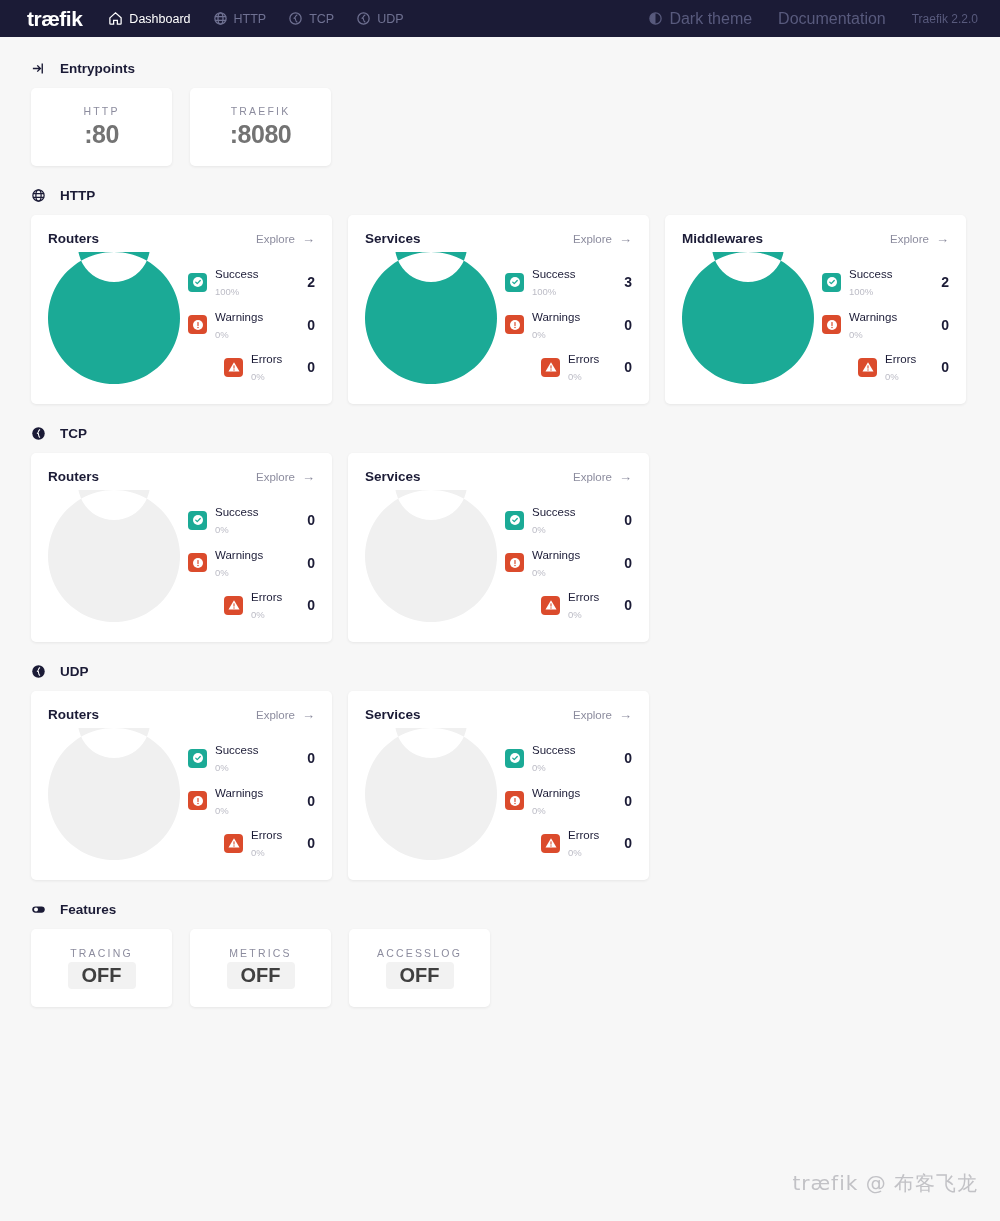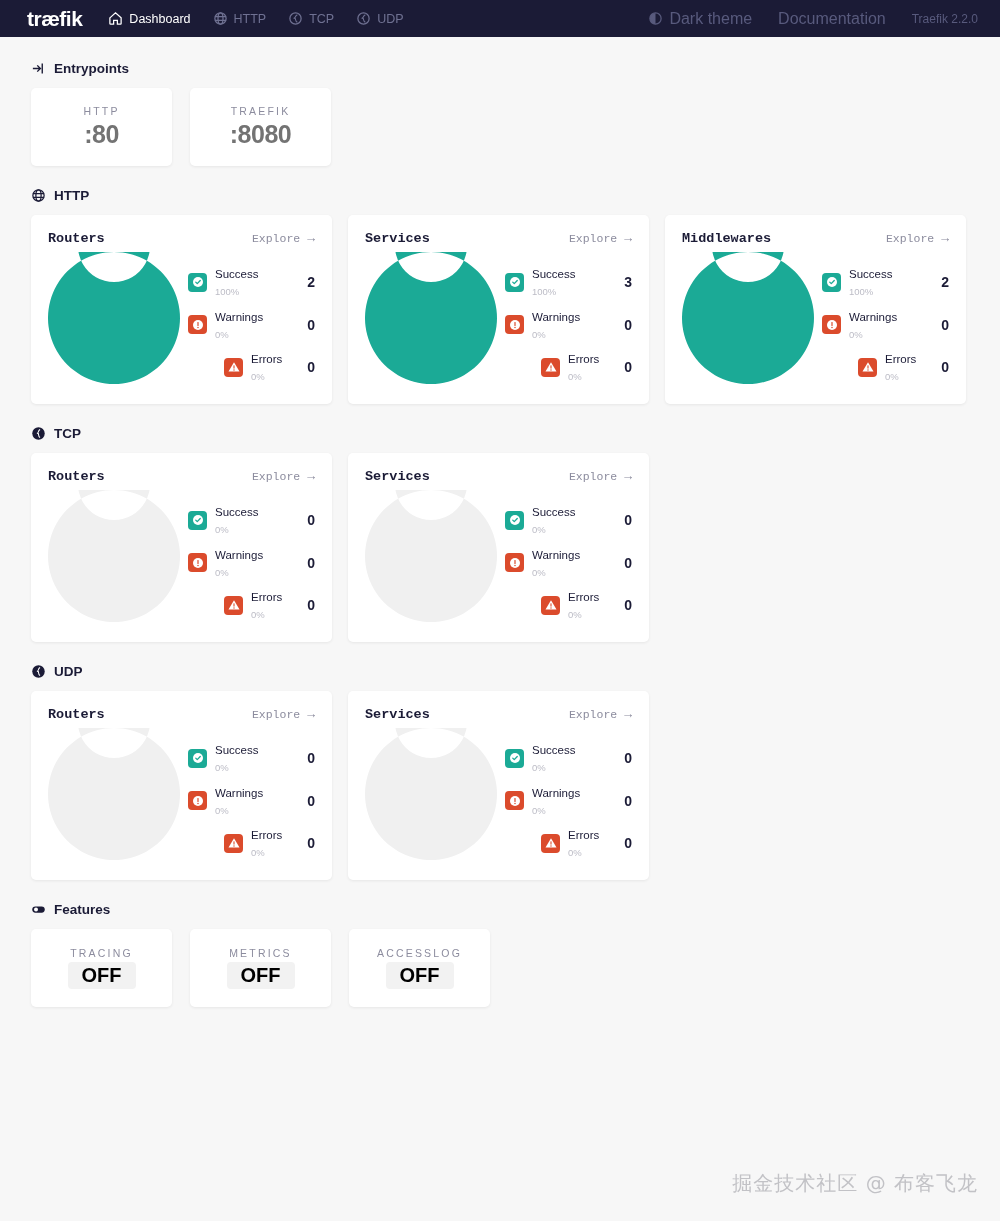--- a/index.html
+++ b/index.html
@@ -47,21 +47,21 @@
   }
   .nav-right .nav-item { font-size: 16px; color: #585a7d; }
   .nav-version { font-size: 12px; color: #585a7d; }
 
   
   .page { padding: 24px 31px 0 31px; position: relative; height: 1172px; }
 
   .section-head {
     display: flex;
     align-items: center;
-    gap: 8px;
+    gap: 14px;
     font-size: 13.5px;
     font-weight: 700;
     color: #1b1b36;
     margin-bottom: 12px;
   }
   .section-head .sicon { width: 15px; height: 15px; display: block; }
 
   
   .tile-row { display: flex; gap: 18px; }
   .tile {
@@ -84,41 +84,40 @@
   }
   .tile-value {
     font-size: 25px;
     font-weight: 700;
     color: #737373;
     letter-spacing: -0.5px;
   }
   .tile-off {
     font-size: 20px;
     font-weight: 700;
-    color: #000000;
+    color: #404040;
     background: #f2f2f2;
     border-radius: 4px;
     padding: 2px 14px;
   }
 
   
   .card-row { display: flex; gap: 16px; }
   .stat-card {
     width: 301px;
     background: #ffffff;
     border-radius: 5px;
     box-shadow: 0 1px 3px rgba(0,0,0,.07);
     padding: 16px 17px 16px 17px;
   }
   .stat-card.tall { height: 189px; }
   .card-top {
     display: flex;
     justify-content: space-between;
     margin-bottom: 6px;
-    font-family: Liberation Mono, monospace;
   }
   .card-title { font-size: 13.5px; font-weight: 700; color: #1b1b36; }
   .explore {
     display: flex;
     align-items: center;
     gap: 7px;
     font-size: 11.5px;
     color: #8c8c9e;
   }
   .explore .arrow { font-size: 13px; line-height: 1; }
@@ -683,14 +682,14 @@
         <div class="tile-off">OFF</div>
       </div>
       <div class="tile">
         <div class="tile-label">ACCESSLOG</div>
         <div class="tile-off">OFF</div>
       </div>
     </div>
   </div>
 
 
-  <div class="watermark">掘金技术社区 @ 布客飞龙</div>
+  <div class="watermark">træfik @ 布客飞龙</div>
 </div>
 
 </body></html>

